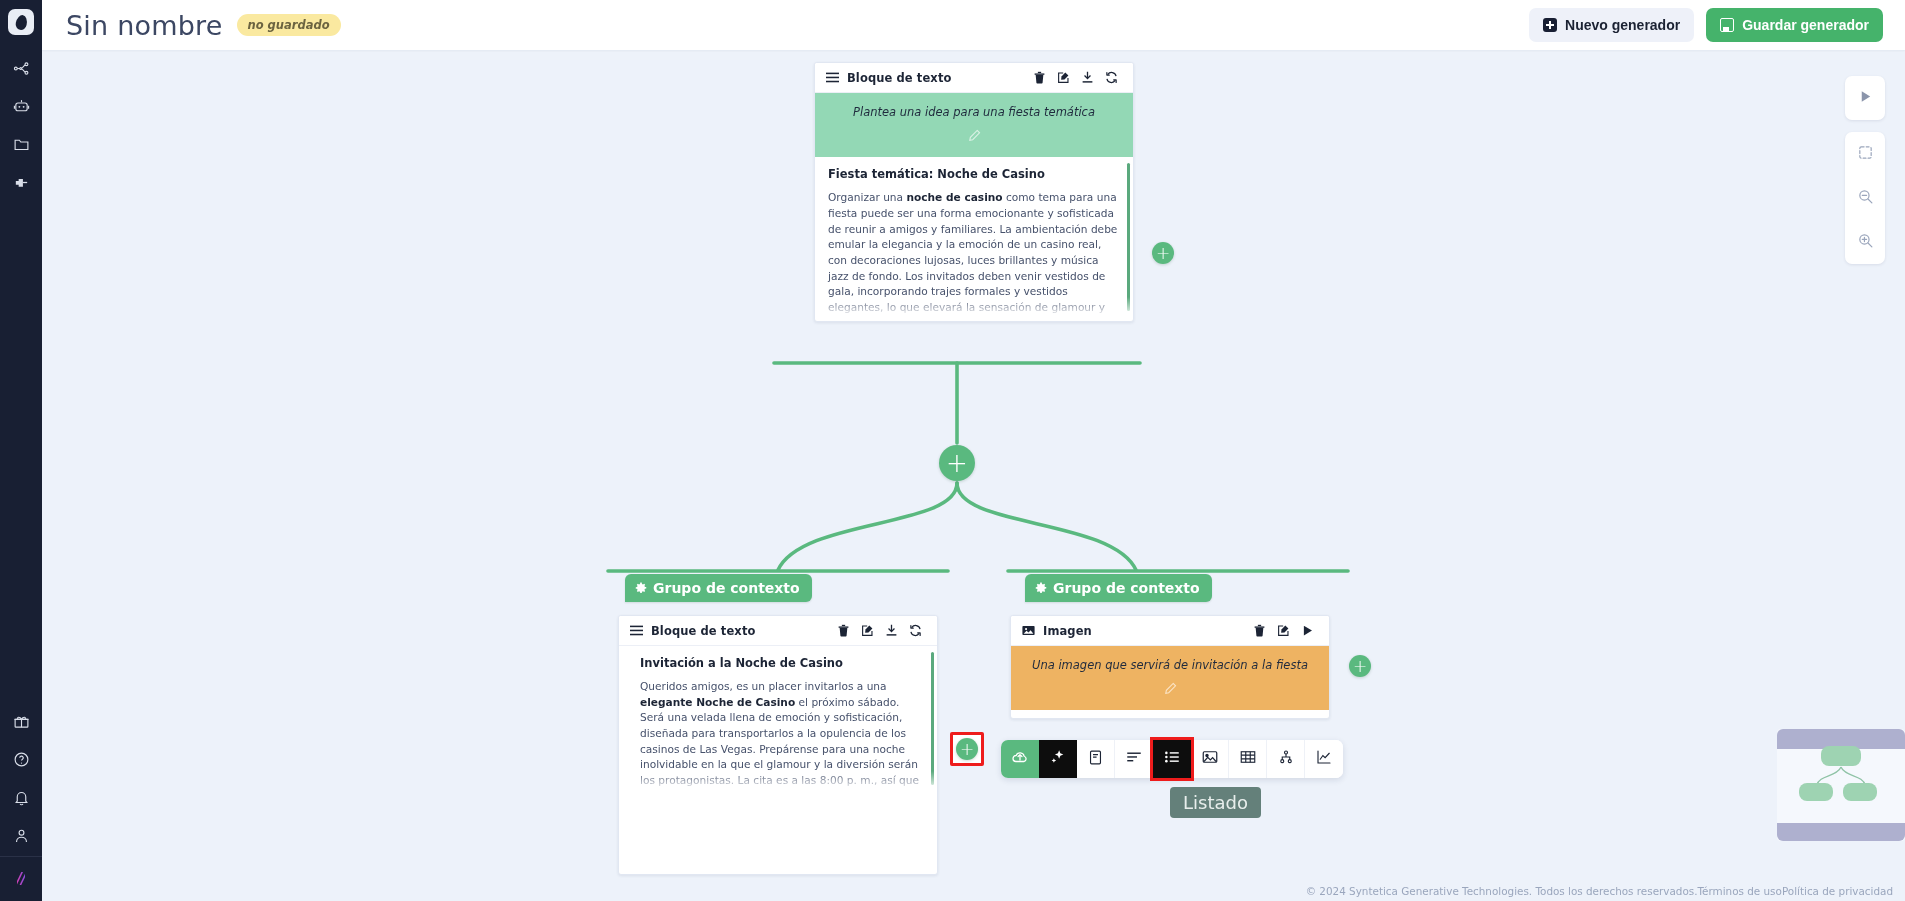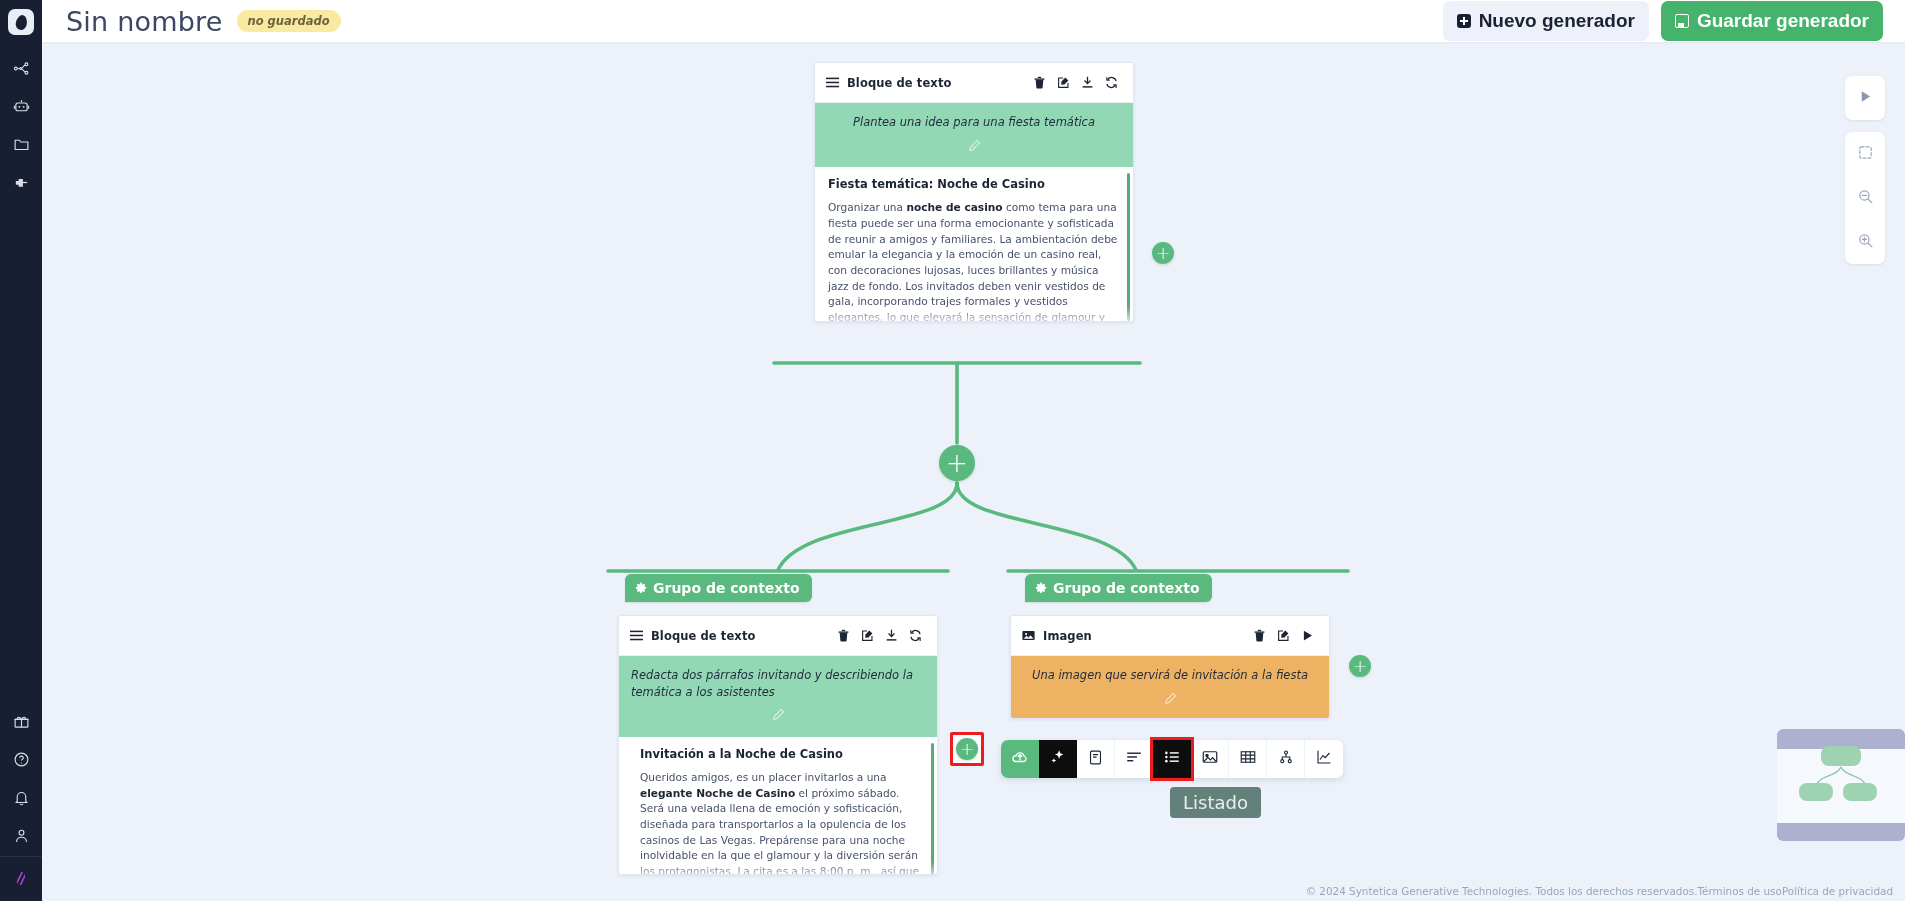--- a/index.html
+++ b/index.html
@@ -42,39 +42,39 @@
   }
   #sidebar .brandmark .m {
     font-size: 15px; font-style: italic; font-weight: 700;
     background: linear-gradient(90deg,#d43fb5,#8b4fe0);
     -webkit-background-clip: text; background-clip: text; color: transparent;
     letter-spacing: -1px;
   }
 
   
   #header {
-    position: absolute; left: 42px; top: 0; right: 0; height: 42px;
+    position: absolute; left: 42px; top: 0; right: 0; height: 50px;
     background: #ffffff;
     display: flex; align-items: center;
     padding: 0 22px 0 24px;
     z-index: 50;
     box-shadow: 0 1px 2px rgba(20,30,60,.05);
   }
   #doc-title {
     font-size: 27px; color: #3c4763; font-weight: 400; letter-spacing: .2px;
   }
   #save-state {
     margin-left: 14px; background: #fae9a0; color: #6b6340;
     font-size: 11.5px; font-style: italic; font-weight: 600;
     padding: 4px 11px; border-radius: 11px;
   }
   #header .hspace { flex: 1; }
   .hdr-btn {
     display: inline-flex; align-items: center; gap: 8px;
-    font-size: 19px; font-weight: 600; border: none; cursor: pointer;
+    font-size: 14px; font-weight: 600; border: none; cursor: pointer;
     padding: 9px 14px; border-radius: 7px;
   }
   #btn-new { background: #eef1f9; color: #1b2233; }
   #btn-new .bx {
     width: 14px; height: 14px; background: #181f33; border-radius: 3px;
     position: relative;
   }
   #btn-new .bx::before, #btn-new .bx::after {
     content:""; position:absolute; background:#fff;
   }
@@ -99,21 +99,21 @@
   
   .node {
     position: absolute;
     background: #ffffff;
     border: 1px solid #e1e7f2;
     border-radius: 3px;
     box-shadow: 0 1px 3px rgba(25,40,80,.09);
     overflow: hidden;
   }
   .node-head {
-    height: 40px; display: flex; align-items: center;
+    height: 30px; display: flex; align-items: center;
     padding: 0 11px; border-bottom: 1px solid #eceff6;
     background: #fff;
   }
   .node-head .ttl {
     font-size: 11.5px; font-weight: 700; color: #1c2435; letter-spacing: .1px;
   }
   .node-head .ghandle { margin-right: 8px; display: flex; align-items: center; }
   .node-head .hspring { flex: 1; }
   .hact {
     width: 22px; height: 22px; display: inline-flex; align-items: center; justify-content: center;
@@ -461,28 +461,20 @@
           </svg>
       </span>
       <span class="hact">
         <svg width="13" height="13" viewBox="0 0 16 16" fill="none" stroke="#1c2435" stroke-width="1.5">
             <path d="M13.6 6.4A5.6 5.6 0 003.4 4.4"></path>
             <path d="M2.4 9.6a5.6 5.6 0 0010.2 2"></path>
             <path d="M2.3 2v3h3M13.7 14v-3h-3" stroke-linecap="round" stroke-linejoin="round"></path>
           </svg>
       </span>
     </div>
-    <div class="prompt green">
-      <span class="ptext">Redacta dos párrafos invitando y describiendo la temática a los asistentes</span>
-      <span class="pencil">
-        <svg width="13" height="13" viewBox="0 0 16 16" fill="none" stroke="#f4fbf7" stroke-width="1.3">
-            <path d="M11.3 1.8l2.9 2.9-8.4 8.4-3.6.7.7-3.6z"></path>
-          </svg>
-      </span>
-    </div>
     <div class="body" style="height:145px; overflow:hidden;margin-left:8px;">
       <h4>Invitación a la Noche de Casino</h4>
       <p>Queridos amigos, es un placer invitarlos a una <b>elegante Noche de Casino</b> el próximo sábado. Será una velada llena de emoción y sofisticación, diseñada para transportarlos a la opulencia de los casinos de Las Vegas. Prepárense para una noche inolvidable en la que el glamour y la diversión serán los protagonistas. La cita es a las 8:00 p. m., así que vistan sus mejores trajes de gala y prepárense para deslumbrar en un evento exclusivo.</p>
 
       <div class="scrollbar"></div>
       <div class="fade"></div>
     </div>
   </div>
 
   <div class="plus-hl" style="left:908px; top:674px;">

